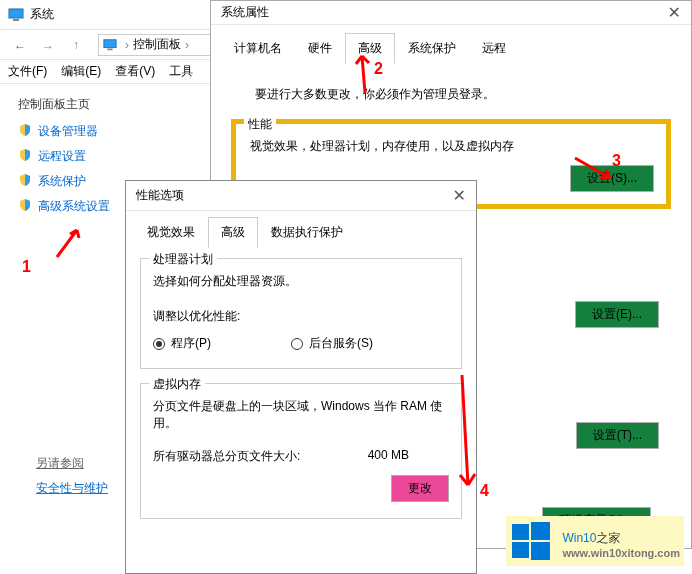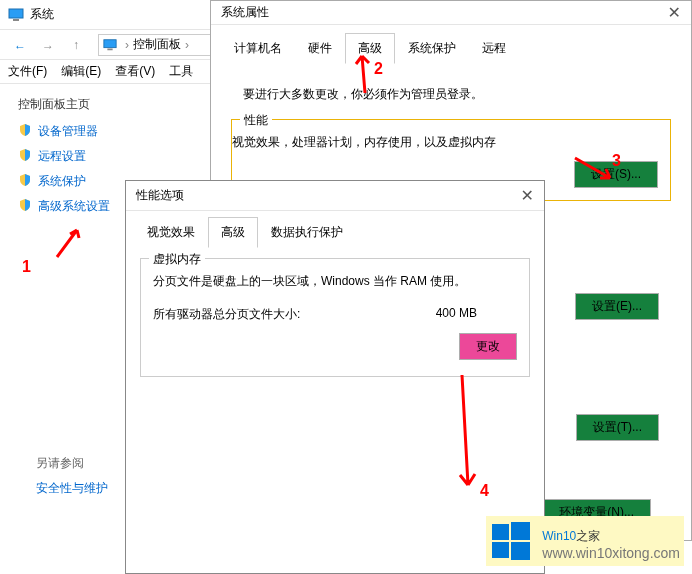--- a/index.html
+++ b/index.html
@@ -15,40 +15,40 @@
     .addr-bar { flex: 1; display: flex; align-items: center; border: 1px solid #ccc; height: 22px; padding: 0 4px; margin-left: 6px; }
     .addr-bar .monitor-icon { width: 14px; height: 14px; margin-right: 4px; }
     .addr-bar .sep { color: #888; margin: 0 4px; }
     .menu-row { height: 24px; display: flex; align-items: center; padding: 0 8px; gap: 14px; border-bottom: 1px solid #e5e5e5; }
     
     .content-area { display: flex; }
     .sidebar { width: 140px; padding: 12px 0 12px 18px; }
     .sidebar-title { margin-bottom: 10px; color: #333; }
     .sidebar-item { display: flex; align-items: flex-start; gap: 6px; margin-bottom: 8px; color: #0066cc; cursor: pointer; }
     .shield-icon { width: 14px; height: 14px; }
-    .see-also { margin-top: 240px; padding-left: 18px; color: #666; }
+    .see-also { margin-top: 240px; padding-left: 18px; color: #666; text-decoration: underline; }
     .see-also-link { color: #0066cc; margin-top: 8px; }
     
     
     .sysprops { position: absolute; top: 0; left: 210px; width: 482px; background: #fff; border: 1px solid #aaa; }
     .sysprops-title { height: 24px; display: flex; align-items: center; justify-content: space-between; padding: 0 10px; border-bottom: 1px solid #e5e5e5; }
     .close-x { font-size: 16px; color: #555; }
     .sysprops-tabs { display: flex; padding: 8px 10px 0 10px; }
     .tab { padding: 6px 12px; border: 1px solid transparent; cursor: pointer; }
     .tab.active { border: 1px solid #ccc; border-bottom-color: #fff; background: #fff; }
     .sysprops-body { padding: 10px 20px; }
-    .admin-note { margin: 12px 0 16px 12px; }
-    .groupbox { border: 1px solid #eab308; padding: 14px 12px 12px 0; margin-bottom: 12px; position: relative; }
+    .admin-note { margin: 12px 0 16px 24px; }
+    .groupbox { border: 5px solid #eab308; padding: 14px 12px 12px 14px; margin-bottom: 12px; position: relative; }
     .groupbox-title { position: absolute; top: -8px; left: 8px; background: #fff; padding: 0 4px; }
     .groupbox-desc { margin-bottom: 10px; }
     .settings-btn { float: right; padding: 4px 16px; background: #15803d; border: 1px solid #adadad; cursor: pointer; }
     .envvar-row { display: flex; justify-content: flex-end; padding: 4px 20px; }
     
     
-    .perfopts { position: absolute; top: 180px; left: 125px; width: 420px; height: 394px; background: #fff; border: 1px solid #888; }
+    .perfopts { position: absolute; top: 180px; left: 125px; width: 352px; height: 394px; background: #fff; border: 1px solid #888; }
     .perfopts-title { height: 30px; display: flex; align-items: center; justify-content: space-between; padding: 0 10px; border-bottom: 1px solid #e5e5e5; }
     .perfopts-tabs { display: flex; padding: 6px 8px 0 8px; }
     .perfopts-body { padding: 10px 14px; }
     .perf-groupbox { border: 1px solid #ccc; padding: 14px 12px 16px 12px; margin-bottom: 14px; position: relative; }
     .radio-row { display: flex; gap: 80px; margin-top: 10px; align-items: center; }
     .radio { display: flex; align-items: center; gap: 6px; }
     .radio-circle { width: 12px; height: 12px; border: 1px solid #333; border-radius: 50%; display: flex; align-items: center; justify-content: center; }
     .radio-dot { width: 6px; height: 6px; background: #333; border-radius: 50%; }
     .vm-row { display: flex; justify-content: space-between; margin-top: 16px; }
     .change-btn { float: right; padding: 4px 16px; background: #ec4899; border: 1px solid #adadad; }
@@ -56,21 +56,21 @@
     
     .anno { position: absolute; color: #ff0000; font-size: 16px; font-weight: bold; pointer-events: none; }
     .arrow-svg { position: absolute; pointer-events: none; }
     
     
     .watermark { position: absolute; bottom: 8px; right: 8px; display: flex; align-items: center; gap: 10px; background: #fef9c3; padding: 4px; }
     .win-logo { width: 42px; height: 42px; }
     .wm-text { display: flex; flex-direction: column; }
     .wm-brand { font-size: 20px; color: #333; }
     .wm-brand .accent { color: #0078d7; }
-    .wm-url { font-size: 14px; color: #777; }
+    .wm-url { font-size: 11px; color: #777; font-weight: bold; }
     
     .monitor-svg { display:inline-block; }
     .clearfix::after { content: ""; display: table; clear: both; }
   </style>
 </head>
 <body>
 
 <div class="main-window">
   <div class="titlebar">
     <svg class="monitor-icon monitor-svg" viewBox="0 0 16 16">
@@ -176,20 +176,37 @@
   <div class="perfopts-title">
     <span>性能选项</span>
     <span class="close-x">✕</span>
   </div>
   <div class="perfopts-tabs">
     <div class="tab">视觉效果</div>
     <div class="tab active">高级</div>
     <div class="tab">数据执行保护</div>
   </div>
   <div class="perfopts-body">
+    <div class="perf-groupbox">
+      <div class="groupbox-title">处理器计划</div>
+      <div>选择如何分配处理器资源。</div>
+      <div style="margin-top:18px">调整以优化性能:</div>
+      <div class="radio-row">
+        <div class="radio">
+          <div class="radio-circle">
+              <div class="radio-dot"></div>
+            </div>
+          <span>程序(P)</span>
+        </div>
+        <div class="radio">
+          <div class="radio-circle"></div>
+          <span>后台服务(S)</span>
+        </div>
+      </div>
+    </div>
     <div class="perf-groupbox clearfix">
       <div class="groupbox-title">虚拟内存</div>
       <div>分页文件是硬盘上的一块区域，Windows 当作 RAM 使用。</div>
       <div class="vm-row">
         <span>所有驱动器总分页文件大小:</span>
         <span style="margin-right:40px">400 MB</span>
       </div>
       <button class="change-btn" style="margin-top:10px">更改</button>
     </div>
   </div>

